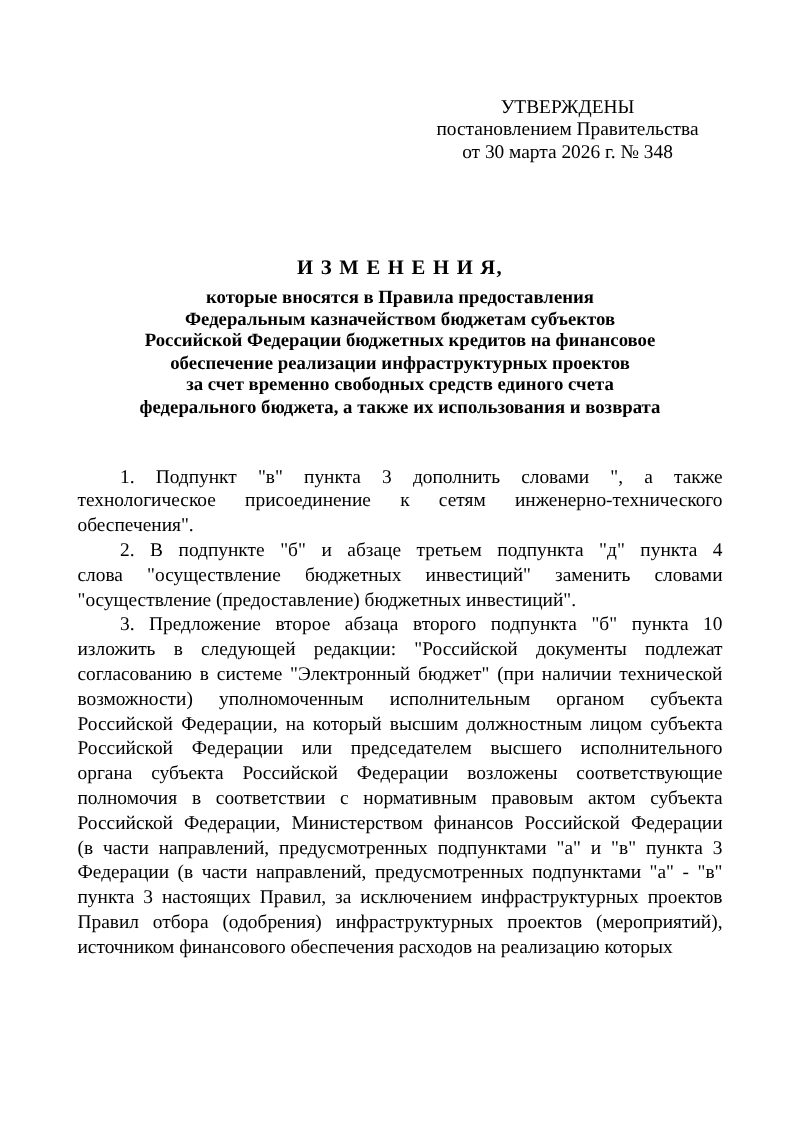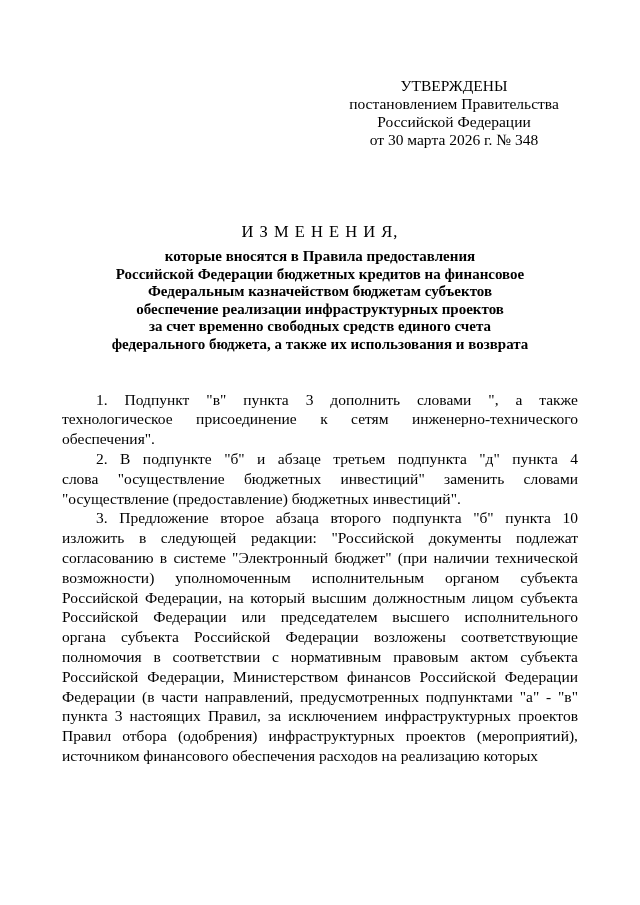--- a/index.html
+++ b/index.html
@@ -24,21 +24,21 @@
     margin-left: auto;
     margin-right: 12px;
     font-size: 15.5px;
     line-height: 18px;
     text-align: center;
   }
   
   .doc-title {
     margin: 73px 0 0 0;
     font-size: 16.5px;
-    font-weight: normal;
+    font-weight: bold;
     letter-spacing: 1px;
     text-align: center;
     line-height: 20px;
   }
   
   .doc-subtitle {
     margin-top: 6px;
     font-size: 15px;
     font-weight: bold;
     line-height: 17.6px;
@@ -59,30 +59,29 @@
   .para .line.last  { text-align-last: left; }
 </style>
 </head>
 <body>
 
 <div class="page">
 
   <div class="approved">
       <div class="line first">УТВЕРЖДЕНЫ</div>
       <div class="line">постановлением Правительства</div>
-      <div class="line">Российской Федерации</div>
       <div class="line last">от 30 марта 2026 г. № 348</div>
     </div>
 
   <h1 class="doc-title">И З М Е Н Е Н И Я,</h1>
 
   <div class="doc-subtitle">
       <div class="line first">которые вносятся в Правила предоставления</div>
+      <div class="line">Федеральным казначейством бюджетам субъектов</div>
       <div class="line">Российской Федерации бюджетных кредитов на финансовое</div>
-      <div class="line">Федеральным казначейством бюджетам субъектов</div>
       <div class="line">обеспечение реализации инфраструктурных проектов</div>
       <div class="line">за счет временно свободных средств единого счета</div>
       <div class="line last">федерального бюджета, а также их использования и возврата</div>
     </div>
 
   <div class="body-text">
     <div class="para">
         <div class="line first">1. Подпункт "в" пункта 3 дополнить словами ", а также</div>
         <div class="line">технологическое присоединение к сетям инженерно-технического</div>
         <div class="line last">обеспечения".</div>
@@ -95,20 +94,21 @@
     <div class="para">
         <div class="line first">3. Предложение второе абзаца второго подпункта "б" пункта 10</div>
         <div class="line">изложить в следующей редакции: "Российской документы подлежат</div>
         <div class="line">согласованию в системе "Электронный бюджет" (при наличии технической</div>
         <div class="line">возможности) уполномоченным исполнительным органом субъекта</div>
         <div class="line">Российской Федерации, на который высшим должностным лицом субъекта</div>
         <div class="line">Российской Федерации или председателем высшего исполнительного</div>
         <div class="line">органа субъекта Российской Федерации возложены соответствующие</div>
         <div class="line">полномочия в соответствии с нормативным правовым актом субъекта</div>
         <div class="line">Российской Федерации, Министерством финансов Российской Федерации</div>
+        <div class="line">(в части направлений, предусмотренных подпунктами "а" и "в" пункта 3</div>
         <div class="line">Федерации (в части направлений, предусмотренных подпунктами "а" - "в"</div>
         <div class="line">пункта 3 настоящих Правил, за исключением инфраструктурных проектов</div>
         <div class="line">Правил отбора (одобрения) инфраструктурных проектов (мероприятий),</div>
         <div class="line last">источником финансового обеспечения расходов на реализацию которых</div>
       </div>
   </div>
 
 </div>
 
 </body></html>

